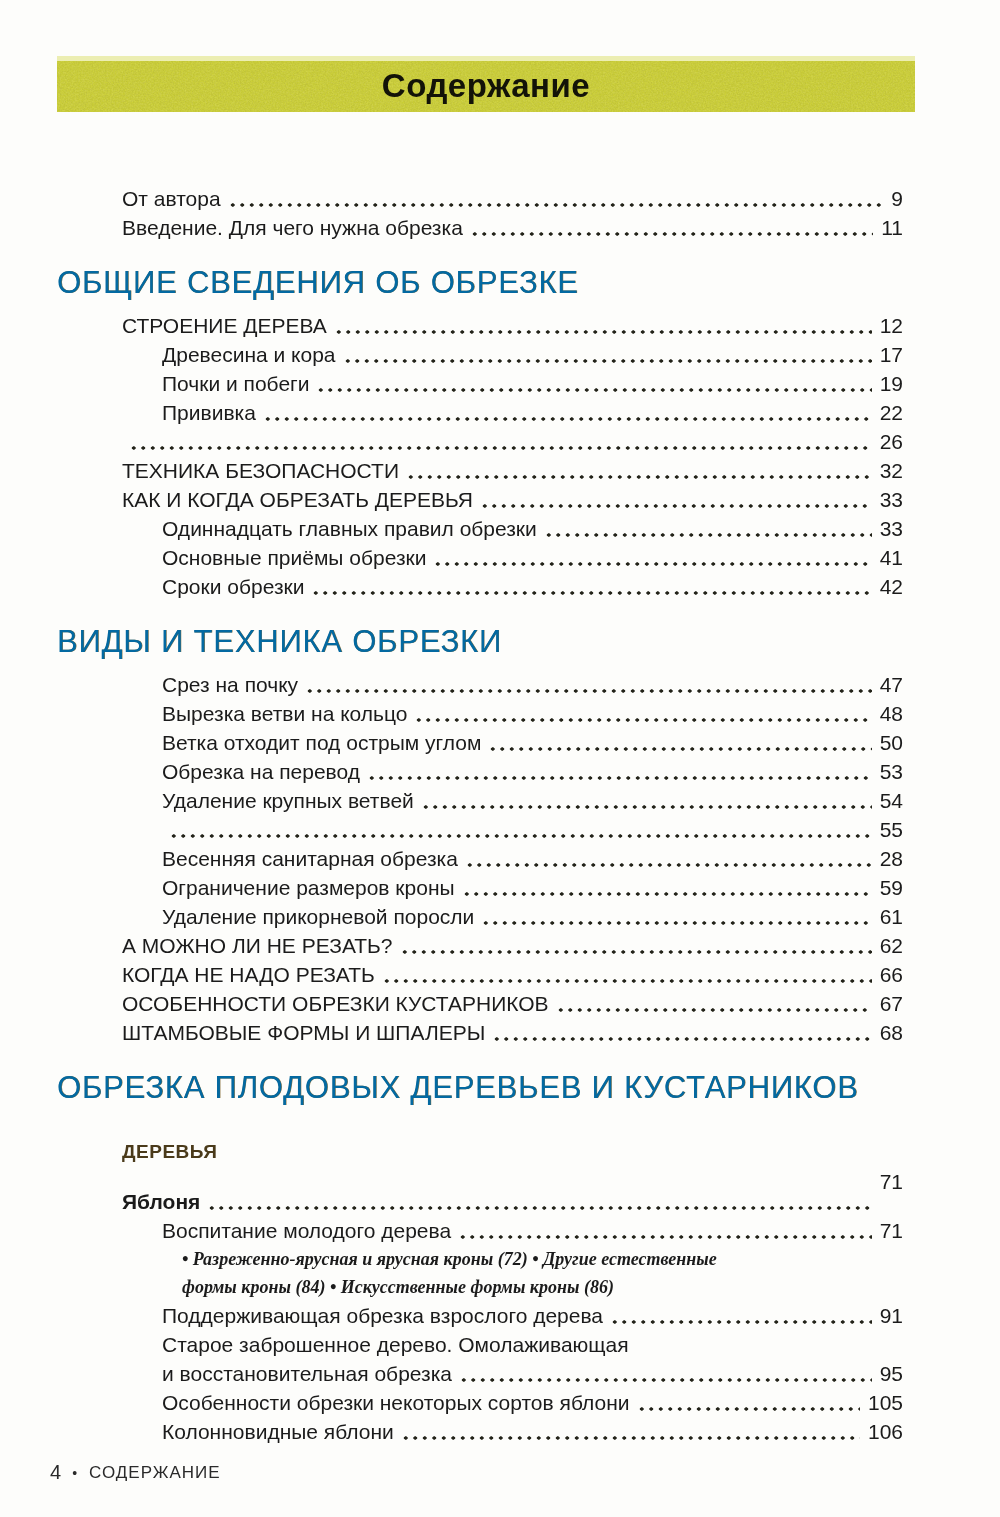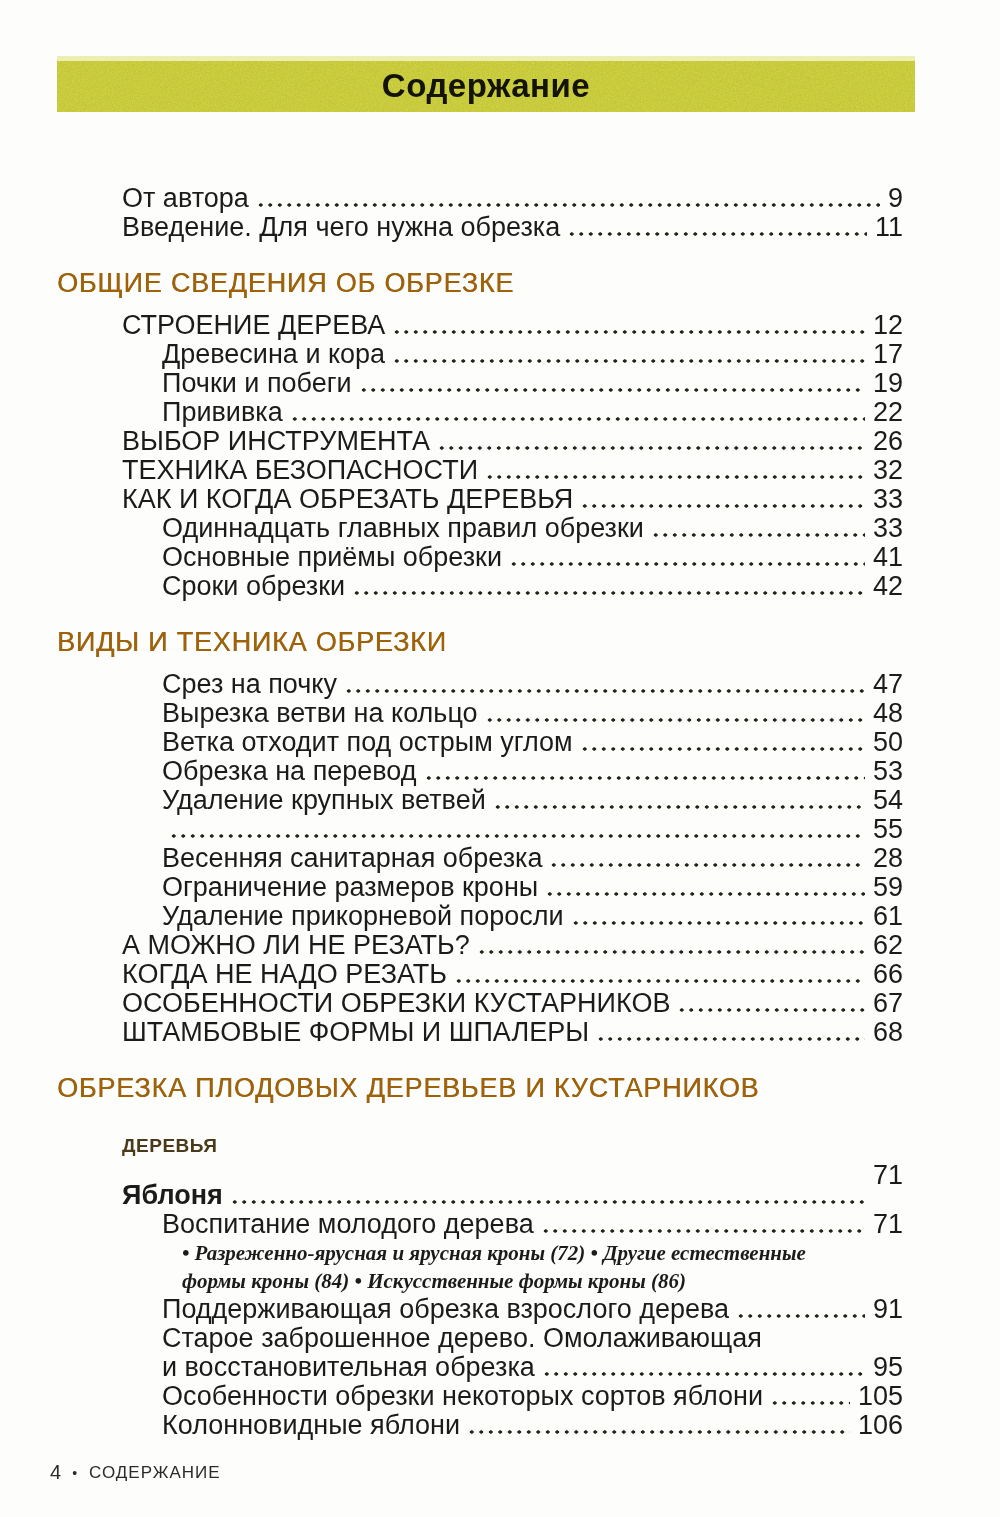--- a/index.html
+++ b/index.html
@@ -28,43 +28,43 @@
     letter-spacing: 0.5px;
   }
 
   
   .toc {
     position: absolute; left: 57px; top: 112px;
     width: 846px; padding-top: 72px;
   }
   .row {
     display: flex; align-items: stretch;
-    font-size: 27px; line-height: 29px;
+    font-size: 21px; line-height: 29px;
     padding-left: 65px;
   }
   .row .label { white-space: nowrap; }
   .row.sub, .row.subplain { padding-left: 105px; }
   .row.note, .row.note2 {
     padding-left: 125px;
     font-family: "Liberation Serif", "DejaVu Serif", serif;
     font-style: italic; font-weight: 700;
-    font-size: 21px; line-height: 28px;
+    font-size: 18px; line-height: 28px;
   }
   .row.bold .label, .row.boldcaps .label { font-weight: 700; margin-top: 20px; }
   .row.boldcaps { font-size: 19px; line-height: 30px; }
   .row.boldcaps .label { color: #4a3a1a; letter-spacing: 0.5px; }
 
   .row.section {
     padding-left: 0;
     margin: 23px 0 10px 0;
-    font-size: 27px; line-height: 36px;
-    color: #a16207; letter-spacing: 0.8px;
+    font-size: 31px; line-height: 36px;
+    color: #0369a1; letter-spacing: 0.8px;
   }
   .row.section .label { font-weight: 400; text-shadow: 0.4px 0.4px 0 #8a7440; }
-  .row.section3 { margin-bottom: 5px; }
+  .row.section3 { margin-bottom: 11px; }
 
   .leader {
     flex: 1 1 auto;
     margin: 0 8px 0 7px;
     background-image: radial-gradient(circle, #222218 1.5px, rgba(0,0,0,0) 1.8px);
     background-size: 9.5px 4px;
     background-repeat: repeat-x;
     background-position: left calc(100% - 6px);
   }
   .pnum { white-space: nowrap; text-align: right; }
@@ -130,21 +130,20 @@
         <span class="label">Почки и побеги</span>
         <span class="leader"></span>
         <span class="pnum">19</span>
       </div>
       <div class="row sub">
         <span class="label">Прививка</span>
         <span class="leader"></span>
         <span class="pnum">22</span>
       </div>
       <div class="row caps">
-        <span class="label">ВЫБОР ИНСТРУМЕНТА</span>
         <span class="leader"></span>
         <span class="pnum">26</span>
       </div>
       <div class="row caps">
         <span class="label">ТЕХНИКА БЕЗОПАСНОСТИ</span>
         <span class="leader"></span>
         <span class="pnum">32</span>
       </div>
       <div class="row caps">
         <span class="label">КАК И КОГДА ОБРЕЗАТЬ ДЕРЕВЬЯ</span>

